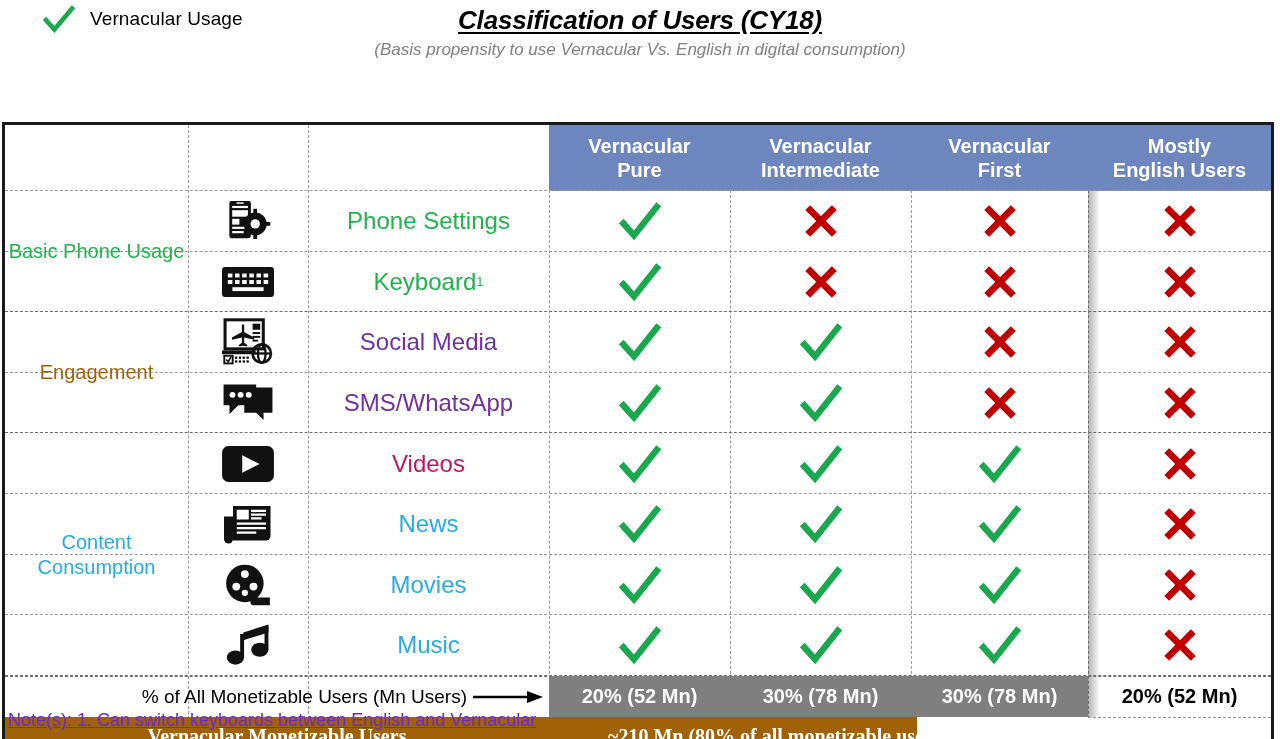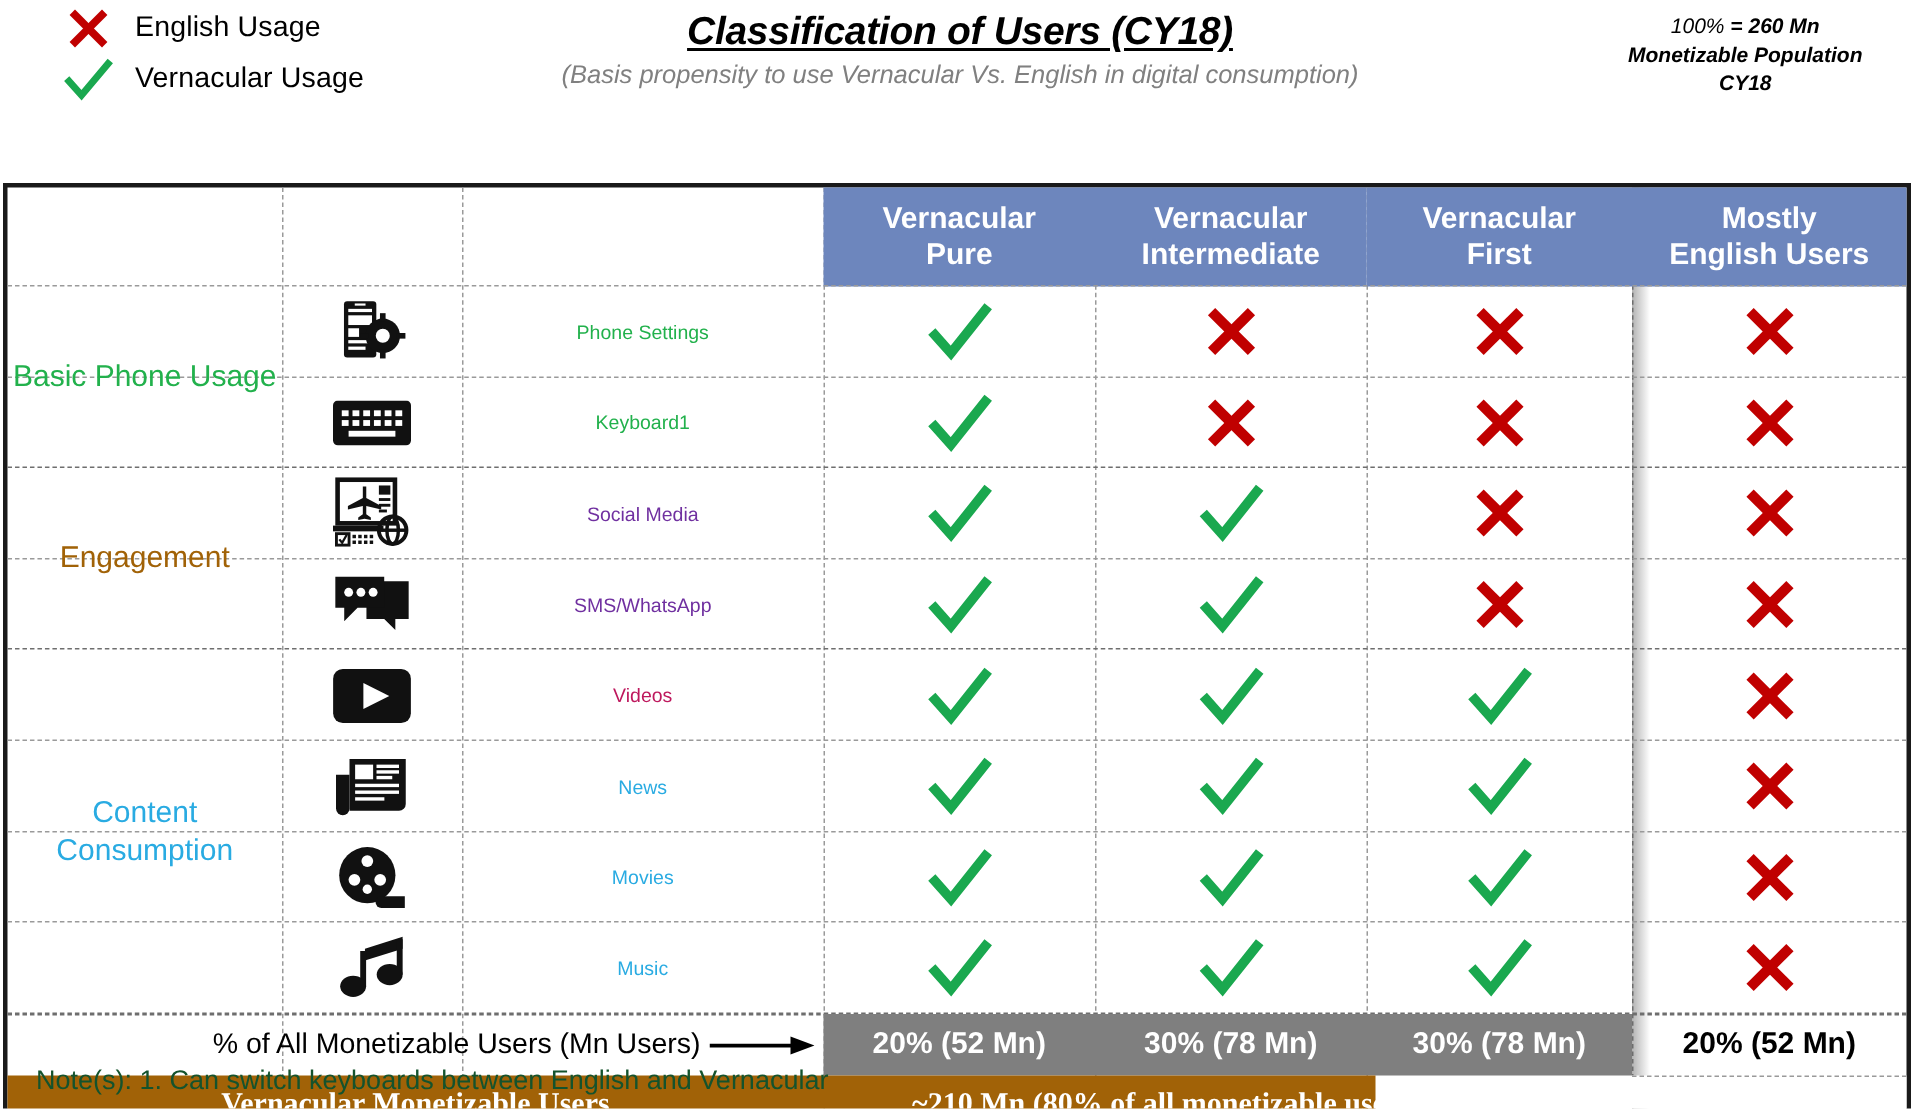--- a/index.html
+++ b/index.html
@@ -59,21 +59,21 @@
   .th .txt{padding:0 4px;}
 
   
   .rows{position:absolute;left:0;top:66px;right:0;height:485px;}
   .row{position:relative;height:60.6px;}
   .row .hsep{position:absolute;left:0;right:0;bottom:0;height:0;border-bottom:1px dashed #9a9a9a;}
   .row.groupend .hsep{border-bottom:1px dashed #6e6e6e;}
 
   .cell{position:absolute;top:0;bottom:0;display:flex;align-items:center;justify-content:center;}
   .cell.label{justify-content:center;}
-  .lbl{font-size:13px;}
+  .lbl{font-size:24px;}
 
   
   .gcol{position:absolute;left:0;width:183px;display:flex;align-items:center;
     justify-content:center;text-align:center;font-size:20px;line-height:25px;}
 
   
   .frow1{position:absolute;left:0;right:0;top:551px;height:41px;}
   .frow2{position:absolute;left:0;right:0;top:592px;height:39px;}
 
   .pct-left{position:absolute;left:0;top:0;bottom:0;width:544px;
@@ -91,61 +91,45 @@
     color:#fff;font-weight:bold;font-size:20px;}
   .red-right{position:absolute;left:544px;top:0;bottom:0;width:539px;
     display:flex;align-items:center;justify-content:center;
     color:#fff;font-weight:bold;font-size:20px;}
   .white-tail{position:absolute;left:1083px;top:0;bottom:0;right:0;background:#fff;
     border-top:1px dashed #9a9a9a;}
 
   .sep-above-footer{position:absolute;left:0;right:0;top:551px;height:0;border-top:1px dashed #6e6e6e;}
 
   
-  .note{position:absolute;left:24px;top:710px;font-size:18px;color:#14532d;}
+  .note{position:absolute;left:8px;top:710px;font-size:18px;color:#6d28d9;text-decoration:underline;}
 
   .icon svg{display:block;}
 </style>
 </head>
 <body>
 
 <div class="page">
 
   <div class="legend">
-    <div class="legend-row">
-      <span class="legend-mark">
-        <svg width="30" height="30" viewBox="0 0 100 100">
-          <g stroke="#c00000" stroke-width="17" stroke-linecap="butt">
-            <line x1="14" y1="14" x2="86" y2="86"></line>
-            <line x1="86" y1="14" x2="14" y2="86"></line>
-          </g>
-        </svg>
-      </span>
-      <span class="legend-label">English Usage</span>
-    </div>
     <div class="legend-row">
       <span class="legend-mark">
         <svg width="34" height="32" viewBox="0 0 110 100">
           <polyline points="8,48 40,84 102,10" fill="none" stroke="#1aa84f" stroke-width="15" stroke-linecap="butt" stroke-linejoin="miter"></polyline>
         </svg>
       </span>
       <span class="legend-label">Vernacular Usage</span>
     </div>
   </div>
 
   <div class="title-block">
     <div class="title">Classification of Users (CY18)</div>
     <div class="subtitle">(Basis propensity to use Vernacular Vs. English in digital consumption)</div>
   </div>
 
-  <div class="topright">
-    <div class="tr1"><span class="plain">100% </span><span class="b">= 260 Mn</span></div>
-    <div class="b">Monetizable Population</div>
-    <div class="b">CY18</div>
-  </div>
 
   <div class="table">
 
     <div class="vsep" style="left:183px;"></div>
     <div class="vsep" style="left:303px;"></div>
     <div class="vsep" style="left:544px;"></div>
     <div class="vsep" style="left:725px;"></div>
     <div class="vsep" style="left:906px;"></div>
     <div class="vsep" style="left:1083px;"></div>
     <div class="vshadow" style="left:1083px;"></div>

